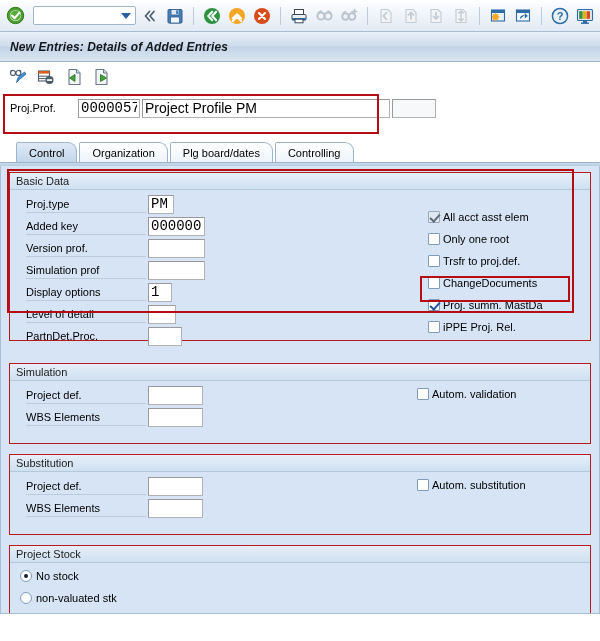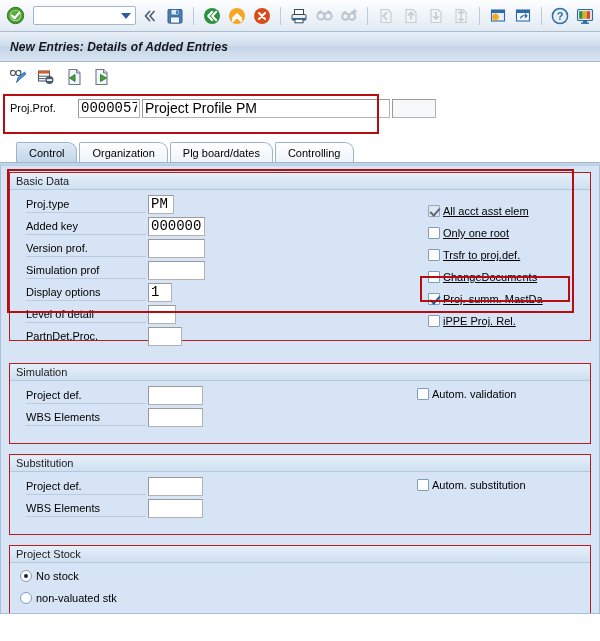--- a/index.html
+++ b/index.html
@@ -482,21 +482,21 @@
         </div>
         <div class="frow">
           <span class="flabel">Level of detail</span>
           <input class="inp mono" style="width: 28px;" value="">
         </div>
         <div class="frow">
           <span class="flabel nounder">PartnDet.Proc.</span>
           <input class="inp mono" style="width: 34px;" value="">
         </div>
 
-        <div class="right-col" style="top:10px;text-decoration:underline;">
+        <div class="right-col" style="top:16px;">
           <div class="chkrow">
             <span class="cb readonly checked"></span>
             <span class="cblabel">All acct asst elem</span>
           </div>
           <div class="chkrow">
             <span class="cb"></span>
             <span class="cblabel">Only one root</span>
           </div>
           <div class="chkrow">
             <span class="cb"></span>

